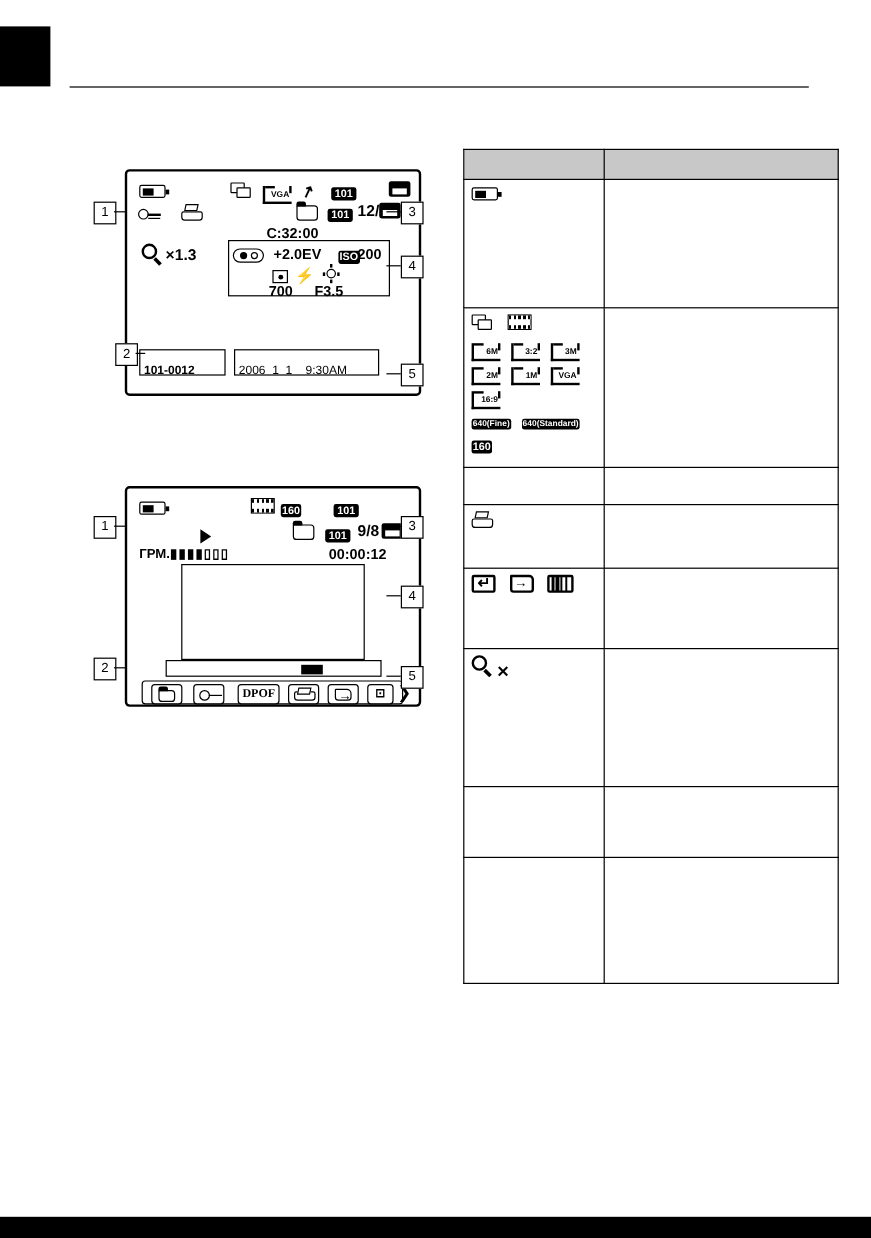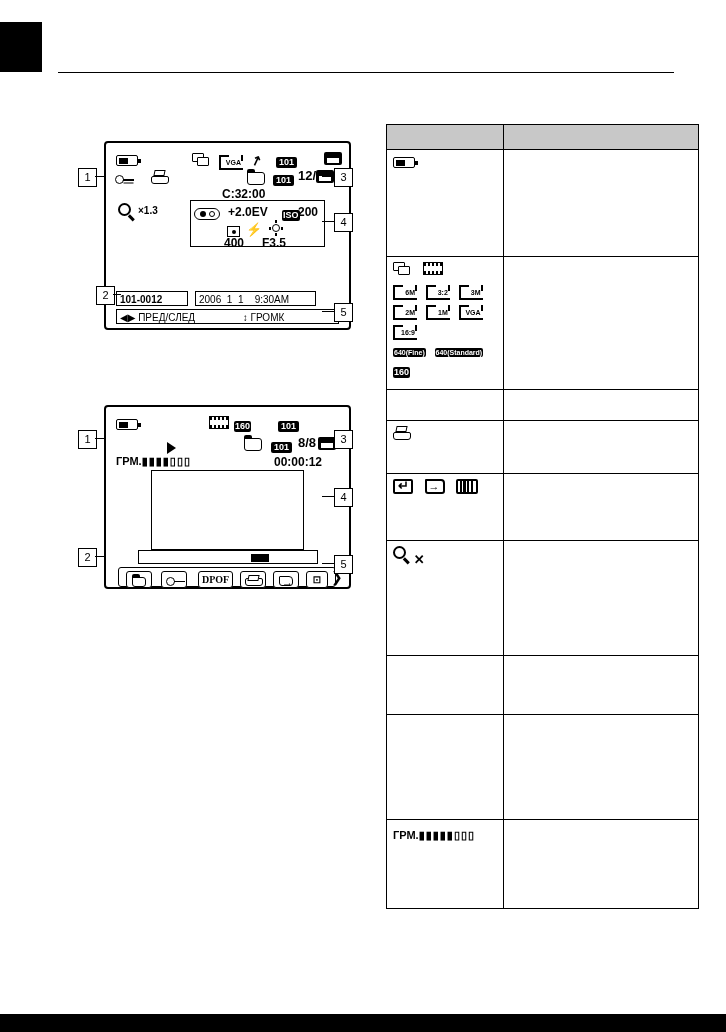--- a/index.html
+++ b/index.html
@@ -442,21 +442,21 @@
   }
   .lbl-b { font-weight: bold; }
 
   
   .strip {
     position: absolute;
     border: 1px solid #000;
     box-sizing: border-box;
     font-size: 10px;
     line-height: 15px;
-    padding: 0 3px;
+    padding: 10px 3px;
     white-space: nowrap;
   }
 
   
   table.ref {
     position: absolute;
     left: 386px;
     top: 124px;
     width: 286px;
     border-collapse: collapse;
@@ -545,21 +545,21 @@
 
   <div style="position:absolute; left:210px; top:26px;">
     <span class="home"></span>
   </div>
 
   <div class="lbl lbl-b" style="left:116px; top:44px; font-size:12px;">C:32:00</div>
 
   <div style="position:absolute; left:12px; top:60px;">
     <span class="magnifier"></span>
   </div>
-  <div class="lbl lbl-b" style="left:32px; top:62px; font-size:10px;">×1.3</div>
+  <div class="lbl lbl-b" style="left:32px; top:62px; font-size:13px;">×1.3</div>
 
   <div class="box-line" style="left:84px; top:57px; width:135px; height:47px;"></div>
 
   <div style="position:absolute; left:88px; top:63px;">
     <span class="ev-icon"></span>
   </div>
 
   <div class="lbl lbl-b" style="left:122px; top:62px; font-size:12px;">+2.0EV</div>
 
   <div style="position:absolute; left:176px; top:61px;">
@@ -568,39 +568,32 @@
   <div class="lbl lbl-b" style="left:192px; top:62px; font-size:12px;">200</div>
 
   <div style="position:absolute; left:121px; top:80px;">
     <span class="sq-dot"></span>
   </div>
   <div class="lbl lbl-b" style="left:140px; top:79px; font-size:13px;">⚡</div>
   <div style="position:absolute; left:163px; top:78px;">
     <span class="lamp"></span>
   </div>
 
-  <div class="lbl lbl-b" style="left:118px; top:93px; font-size:12px;">400</div>
+  <div class="lbl lbl-b" style="left:118px; top:93px; font-size:12px;">700</div>
   <div class="lbl lbl-b" style="left:156px; top:93px; font-size:12px;">F3.5</div>
 
   <div class="strip" style="left:10px; top:148px; width:72px; height:15px; font-weight:bold;">101-0012</div>
 
   <div class="strip" style="left:89px; top:148px; width:121px; height:15px;">
     <span>2006</span>&nbsp;
     <span>1</span>&nbsp;
     <span>1</span>&nbsp;&nbsp;&nbsp;
     <span>9:30AM</span>
   </div>
 
-  <div class="strip" style="left:10px; top:166px; width:223px; height:15px;">
-    <span>◀▶</span>
-    <span>ПРЕД/СЛЕД</span>
-    <span style="display:inline-block;width:42px"></span>
-    <span>↕</span>
-    <span>ГРОМК</span>
-  </div>
 </div>
 
 <div class="callout" style="left:78px; top:168px;">1</div>
 <div class="lead" style="left:95px; top:176px; width:10px; height:1px;"></div>
 
 <div class="callout" style="left:96px; top:286px;">2</div>
 <div class="lead" style="left:113px; top:294px; width:8px; height:1px;"></div>
 
 <div class="callout" style="left:334px; top:168px;">3</div>
 <div class="lead" style="left:322px; top:176px; width:12px; height:1px;"></div>
@@ -631,21 +624,21 @@
   <div style="position:absolute; left:61px; top:33px;">
     <span class="play-tri"></span>
   </div>
 
   <div style="position:absolute; left:138px; top:30px;">
     <span class="folder"></span>
   </div>
   <div style="position:absolute; left:165px; top:29px;">
     <span class="folder-num">101</span>
   </div>
-  <div class="lbl lbl-b" style="left:192px; top:28px; font-size:13px;">8/8</div>
+  <div class="lbl lbl-b" style="left:192px; top:28px; font-size:13px;">9/8</div>
   <div style="position:absolute; left:212px; top:29px;">
     <span class="home"></span>
   </div>
 
   <div class="lbl lbl-b" style="left:10px; top:48px; font-size:11px;">
     <span>ГРМ.</span><span class="vol-bar">▮▮▮▮▯▯▯</span>
   </div>
 
   <div class="lbl lbl-b" style="left:168px; top:48px; font-size:12px;">00:00:12</div>
 
@@ -765,20 +758,14 @@
     <tr>
       <td class="col-a icon-row" style="height:48px;"></td>
       <td class="col-b"></td>
     </tr>
 
     <tr>
       <td class="col-a icon-row" style="height:94px;"></td>
       <td class="col-b"></td>
     </tr>
 
-    <tr>
-      <td class="col-a icon-row" style="height:78px;">
-        <span style="font-size:11px; font-weight:bold;">ГРМ.</span><span class="vol-bar">▮▮▮▮▮▯▯▯</span>
-      </td>
-      <td class="col-b"></td>
-    </tr>
   </tbody>
 </table>
 
 </body></html>

